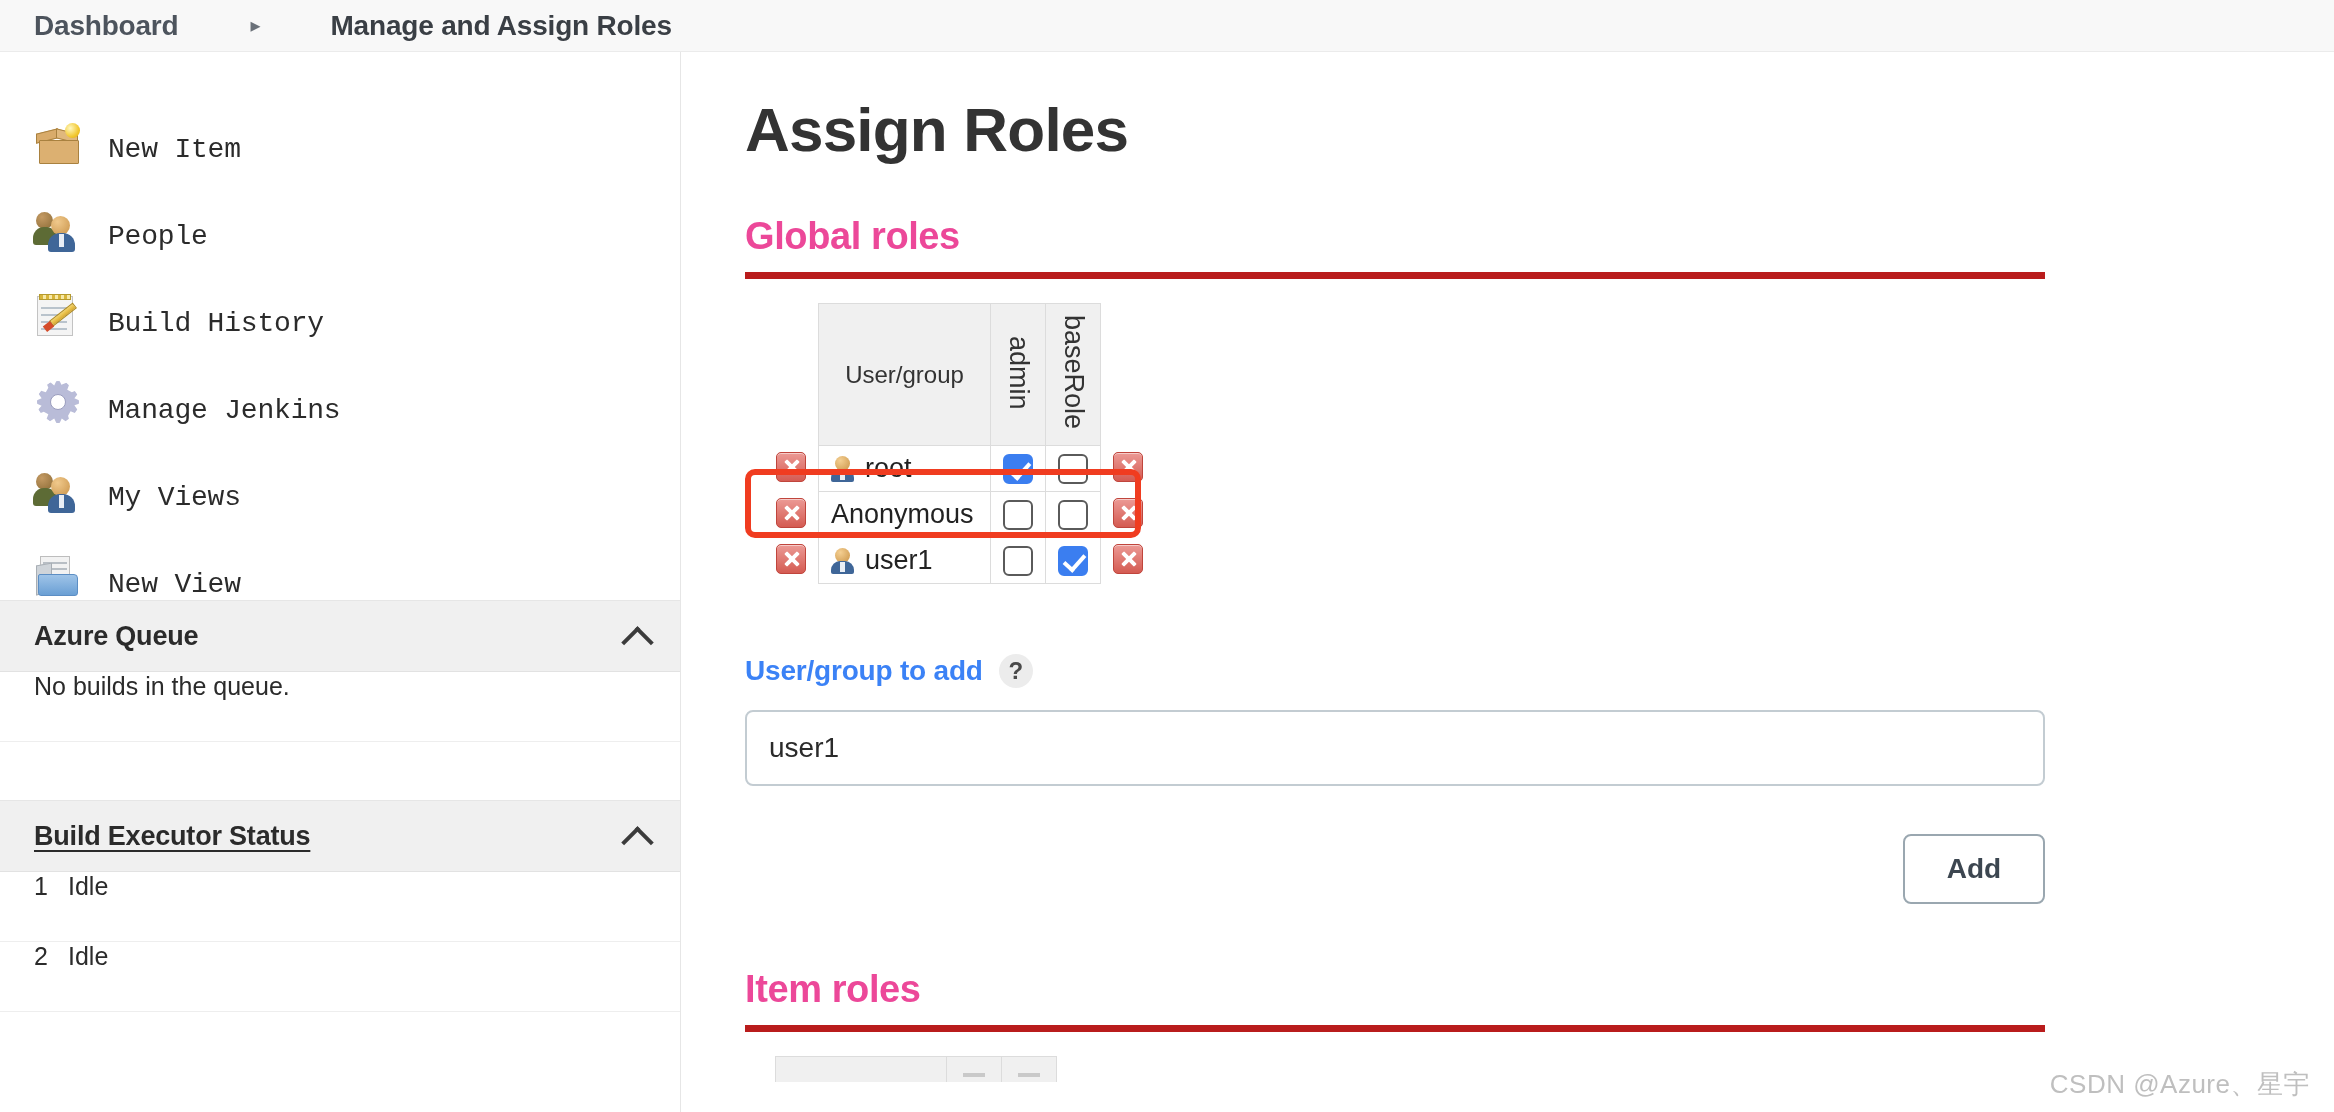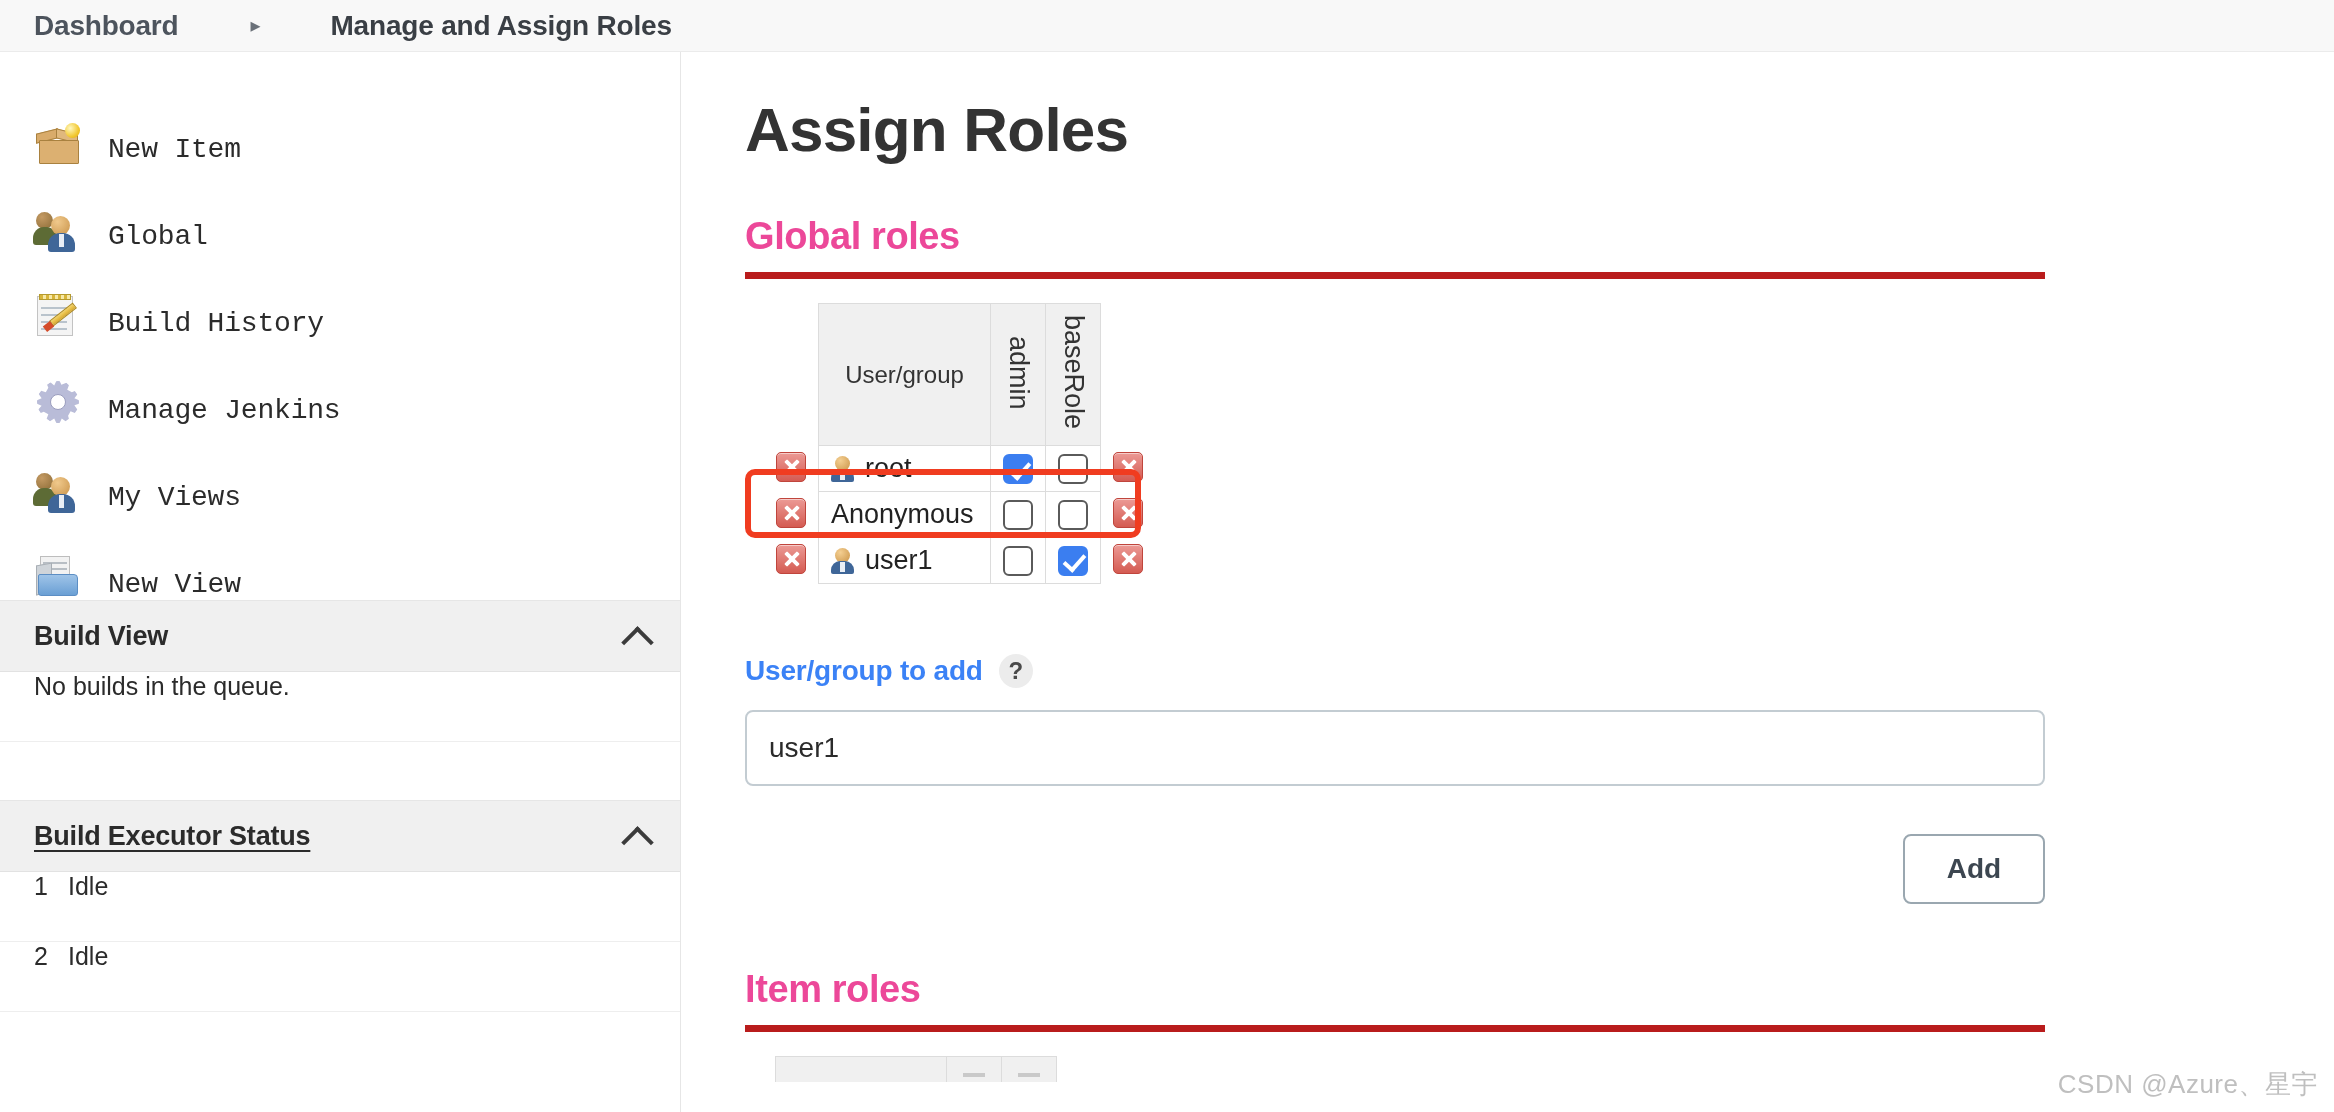--- a/index.html
+++ b/index.html
@@ -275,21 +275,21 @@
     width: 290px; height: 26px;
     display: flex;
   }
   .item-table-peek .c1 { width: 172px; background:#f0f0f0; border:1px solid #dcdcdc; border-bottom:none;}
   .item-table-peek .c2 { width: 55px; background:#f0f0f0; border:1px solid #dcdcdc; border-left:none; border-bottom:none;}
   .item-table-peek .c3 { width: 55px; background:#f0f0f0; border:1px solid #dcdcdc; border-left:none; border-bottom:none;}
   .item-table-peek .stub { width:22px; height:4px; background:#c9c9c9; margin: 16px auto 0 auto;}
 
   
   #watermark {
-    position: absolute; right: 16px; bottom: 10px;
+    position: absolute; right: 24px; bottom: 10px;
     font-size: 26px; color: #bfbfbf;
     letter-spacing: 0.5px;
     white-space: nowrap;
   }
 </style>
 </head>
 <body>
 
 <div id="page">
 
@@ -315,21 +315,21 @@
       </div>
 
       <div class="nav-item">
         <span class="nav-icon ic-people">
           <span class="h1"></span>
             <span class="b1"></span>
             <span class="h2"></span>
             <span class="b2"></span>
             <span class="tie"></span>
         </span>
-        <span class="nav-label">Global</span>
+        <span class="nav-label">People</span>
       </div>
 
       <div class="nav-item">
         <span class="nav-icon ic-note">
           <span class="pad"></span>
             <span class="ring"></span>
           <span class="ln" style="top:16px"></span>
             <span class="ln" style="top:23px"></span>
             <span class="ln" style="top:30px"></span>
             <span class="ln" style="top:37px"></span>
@@ -365,21 +365,21 @@
             <span class="pl" style="top:16px"></span>
             <span class="pl" style="top:22px"></span>
           <span class="back"></span>
             <span class="front"></span>
         </span>
         <span class="nav-label">New View</span>
       </div>
     </div>
 
     <div class="panel-head">
-      <span class="panel-title">Build View</span>
+      <span class="panel-title">Azure Queue</span>
       <span class="chev"></span>
     </div>
     <div class="panel-row">
       <span>No builds in the queue.</span>
     </div>
     <div class="spacer-row"></div>
 
     <div class="panel-head">
       <span class="panel-title underlined">Build Executor Status</span>
       <span class="chev"></span>

